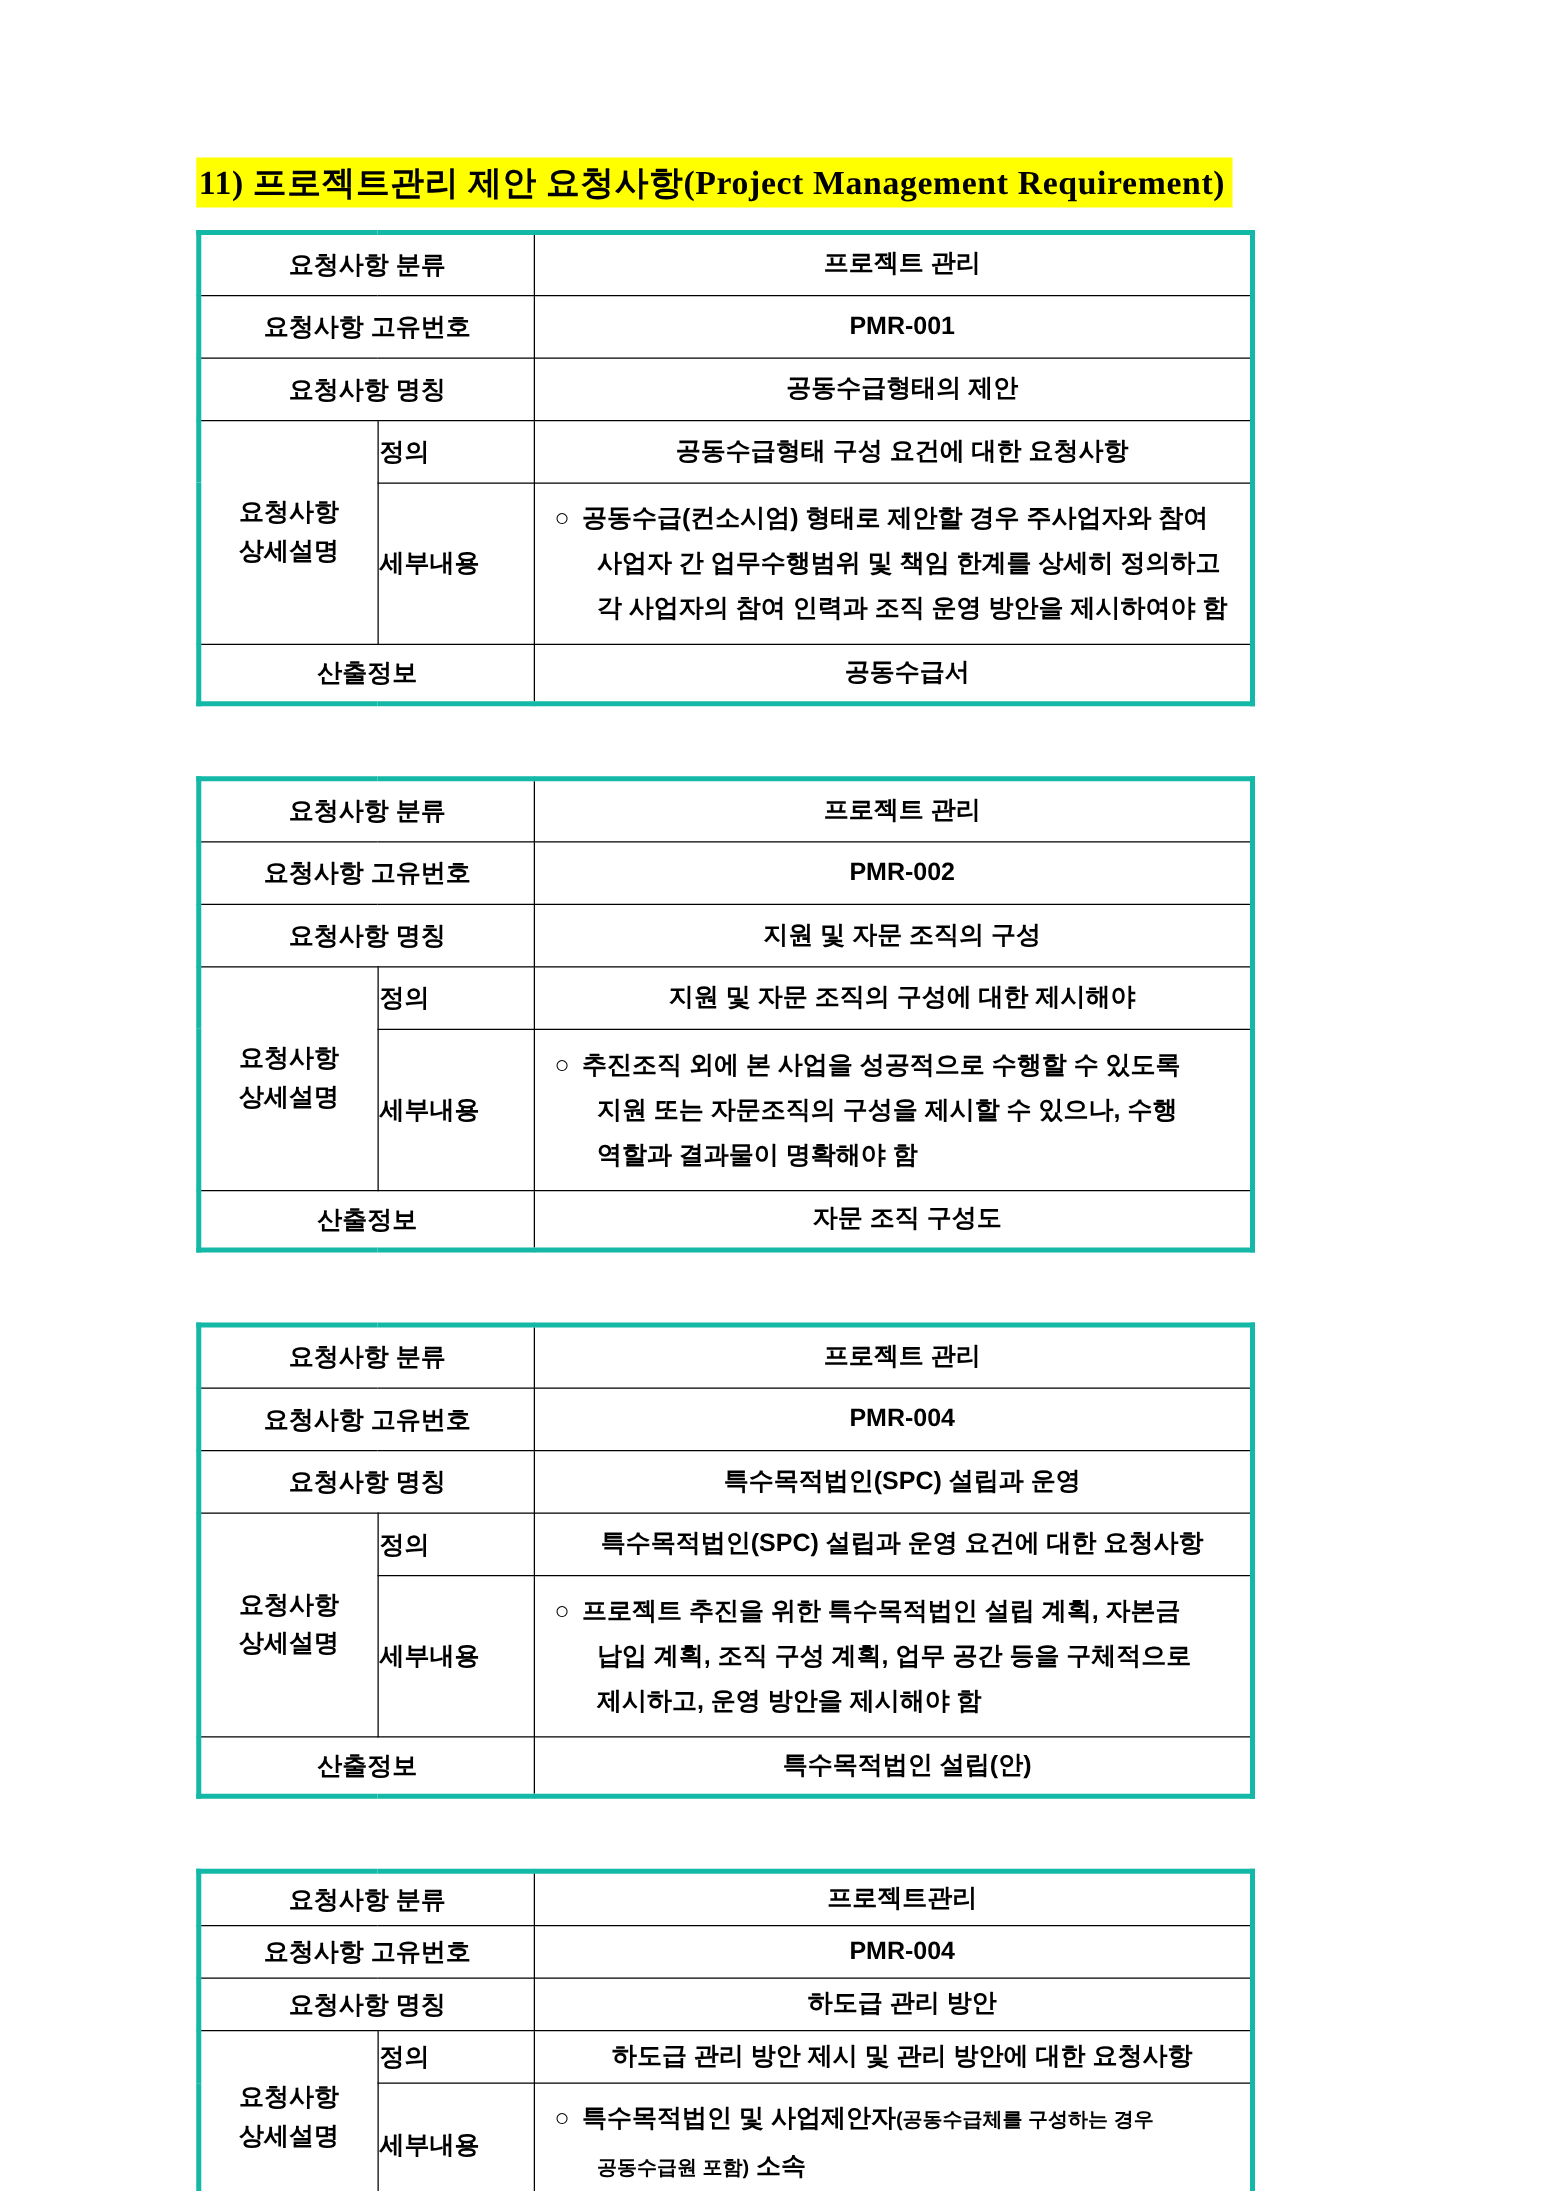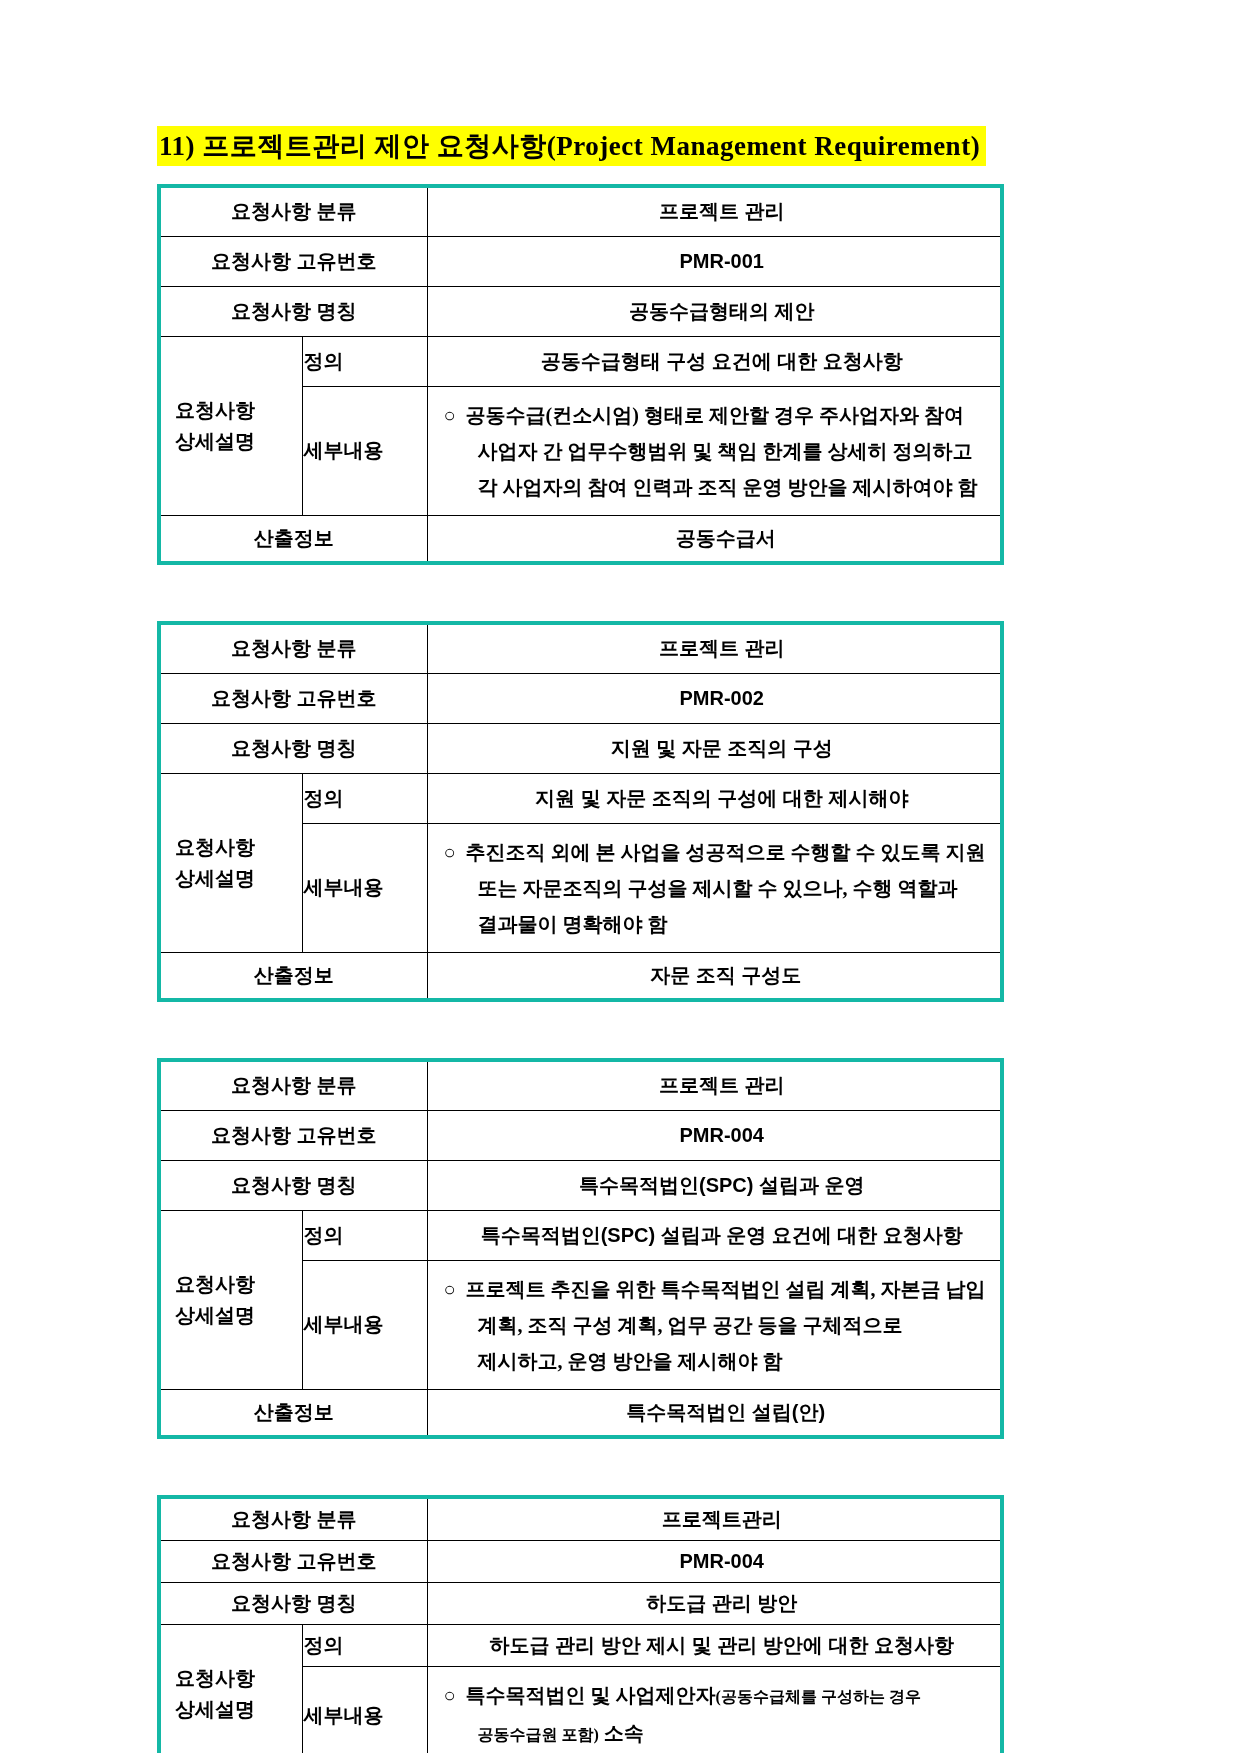--- a/index.html
+++ b/index.html
@@ -42,24 +42,24 @@
     box-sizing:border-box;
   }
   .col-a { width:143px; }
   .col-b { width:125px; }
   .col-c { width:575px; }
   tr.r  td { height:50px; }
   tr.ro td { height:48px; }
   .t4 tr.r  td { height:41px; }
   .t4 tr.rc td { height:45px; }
   .label-cell   { text-align:center; padding:0 8px; }
-  .group-cell   { text-align:left; padding:0 14px; line-height:1.55; }
+  .group-cell   { text-align:center; padding:0 14px; line-height:1.55; }
   .value-cell   { text-align:center; padding:6px 0 6px 16px; line-height:1.45; }
   .output-value { font-weight:700;padding-left:24px; }
-  .content-cell { padding:10px 14px 10px 16px;font-family:Liberation Serif, serif; }
+  .content-cell { padding:10px 14px 10px 16px; }
   .content-text {
     display:block;
     line-height:36px;
     padding-left:34px;
     text-indent:-34px;
   }
   .bullet { margin-right:10px; }
   .small-paren { font-size:16px; }
   .page-number {
     position:absolute;

